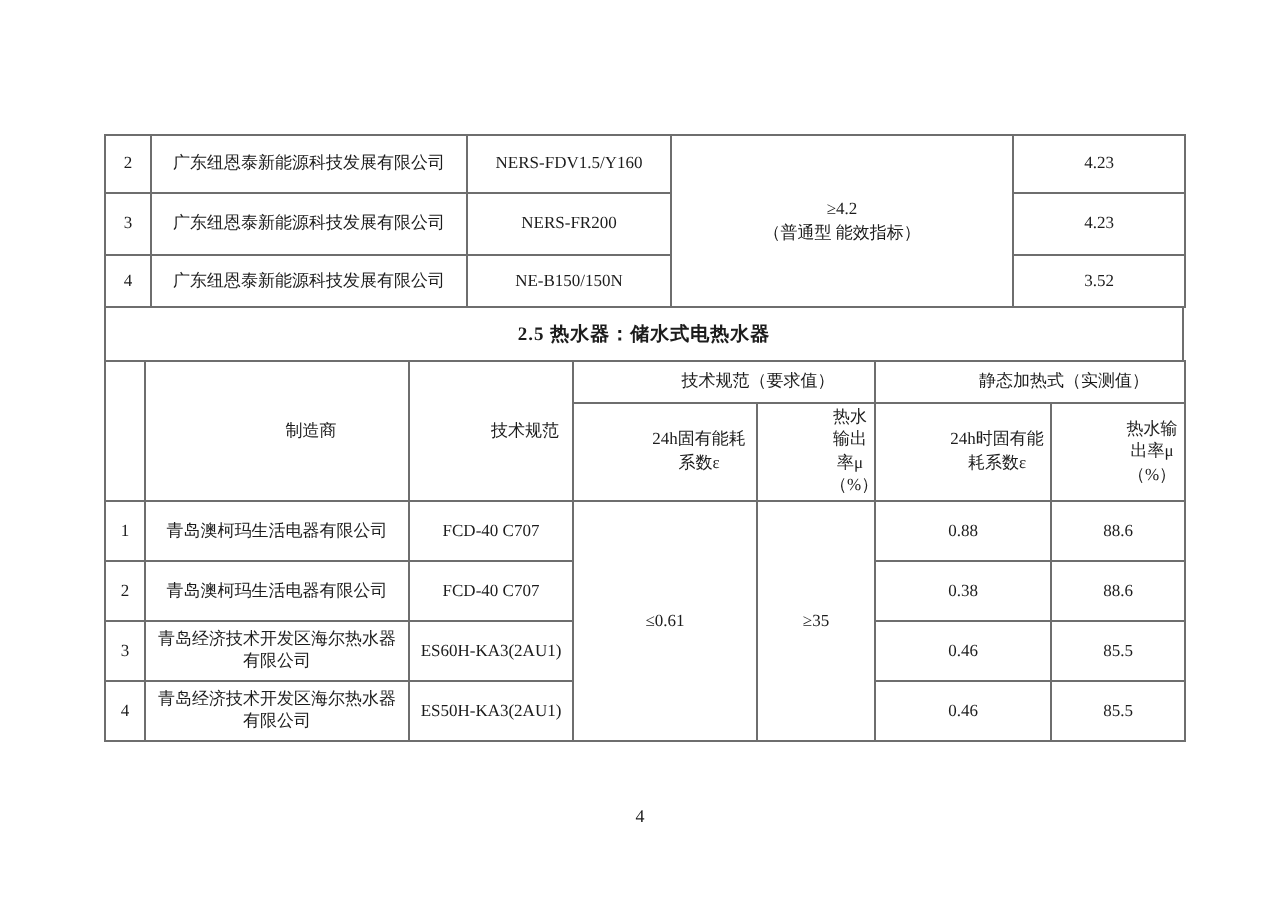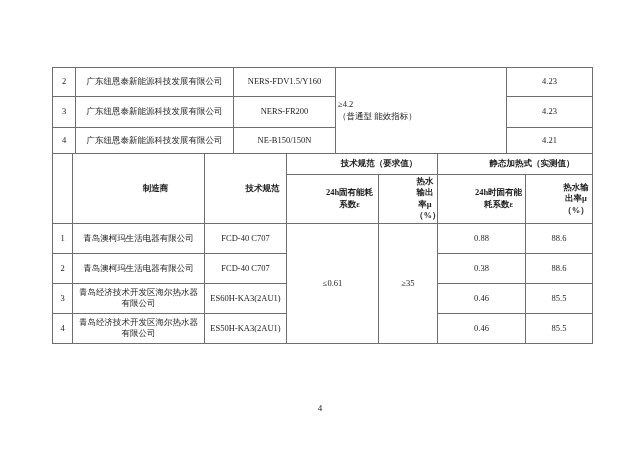--- a/index.html
+++ b/index.html
@@ -30,35 +30,35 @@
     border: 1px solid #6e6e6e;
     text-align: center;
     vertical-align: middle;
     padding: 1px 2px;
     font-size: 8.5px;
     line-height: 1.35;
     font-weight: normal;
     overflow: hidden;
     word-break: break-all;
   }
-  th { font-weight: bold; padding-left: 36px; }
+  th { font-weight: normal; padding-left: 36px; }
   .section-title {
     box-sizing: border-box;
     border: 1px solid #6e6e6e;
     border-top: none;
     height: 27px;
     display: flex;
     align-items: center;
     justify-content: center;
     font-weight: bold;
     font-size: 9.5px;
     letter-spacing: 0.5px;
   }
   .t2 { margin-top: -1px; }
-  .spec-cell div { text-align: left; }
+  .spec-cell div { text-align: center; }
   .pagenum {
     position: absolute;
     left: 0;
     right: 0;
     top: 403px;
     text-align: center;
     font-size: 9px;
   }
 </style>
 </head>
@@ -88,25 +88,26 @@
     <tr style="height:31px">
       <td>3</td>
       <td>广东纽恩泰新能源科技发展有限公司</td>
       <td>NERS-FR200</td>
       <td>4.23</td>
     </tr>
     <tr style="height:26px">
       <td>4</td>
       <td>广东纽恩泰新能源科技发展有限公司</td>
       <td>NE-B150/150N</td>
-      <td>4.21</td>
+      <td>3.52</td>
     </tr>
   </tbody>
     </table>
 
+  <div class="section-title">2.5 热水器：储水式电热水器</div>
 
   <table class="t2">
     <colgroup>
       <col style="width:20px">
         <col style="width:132px">
         <col style="width:82px">
       <col style="width:92px">
         <col style="width:59px">
         <col style="width:88px">
         <col style="width:67px">

